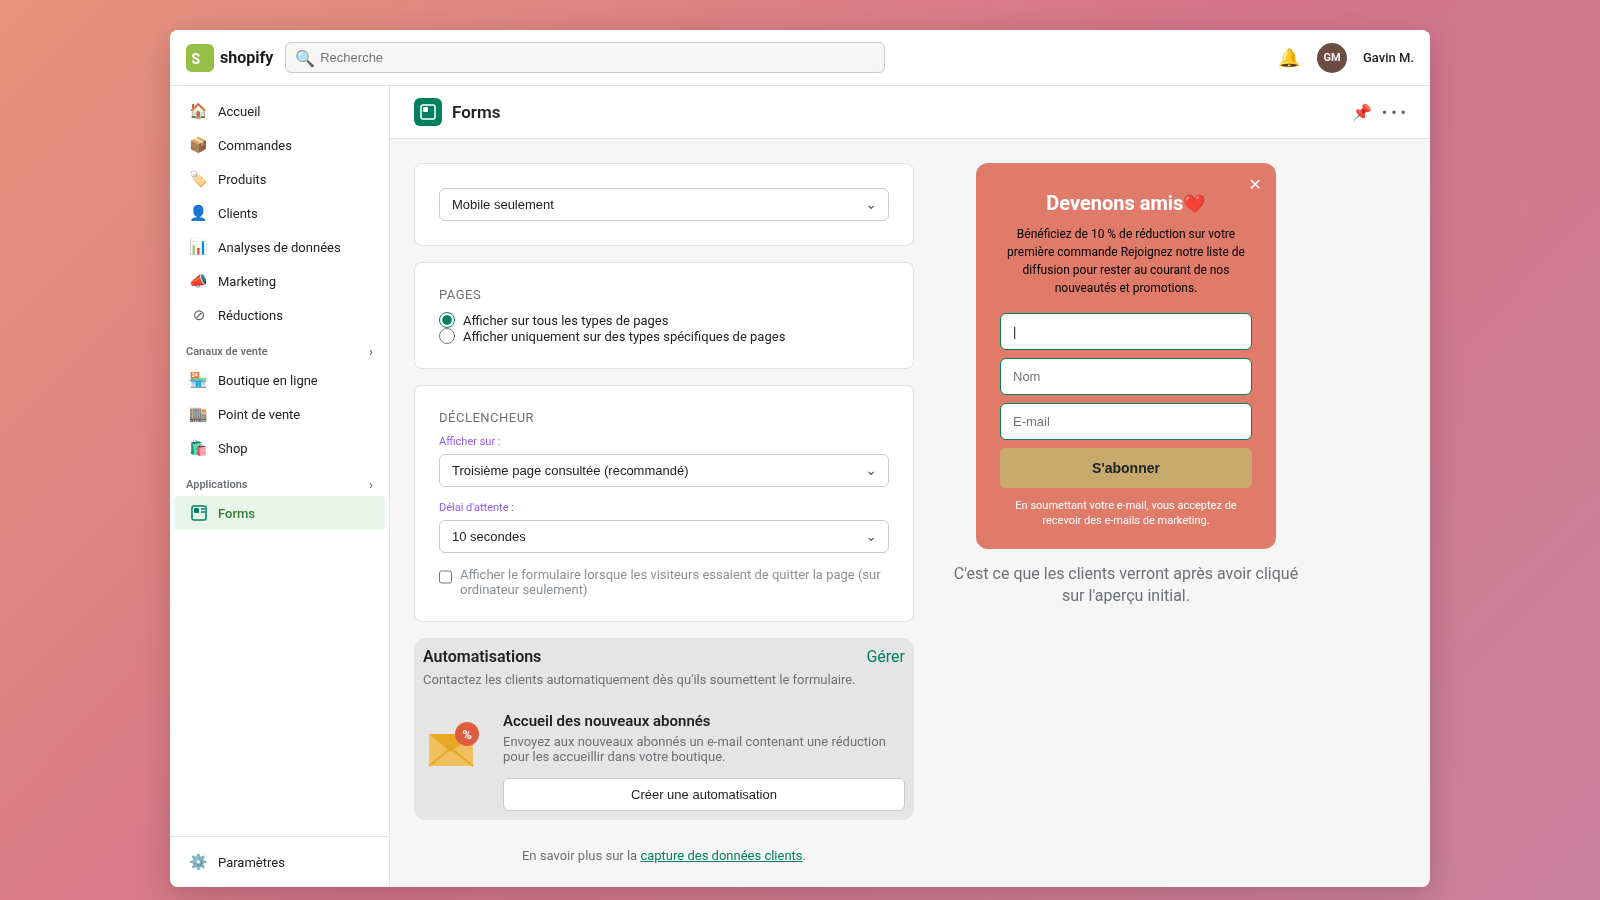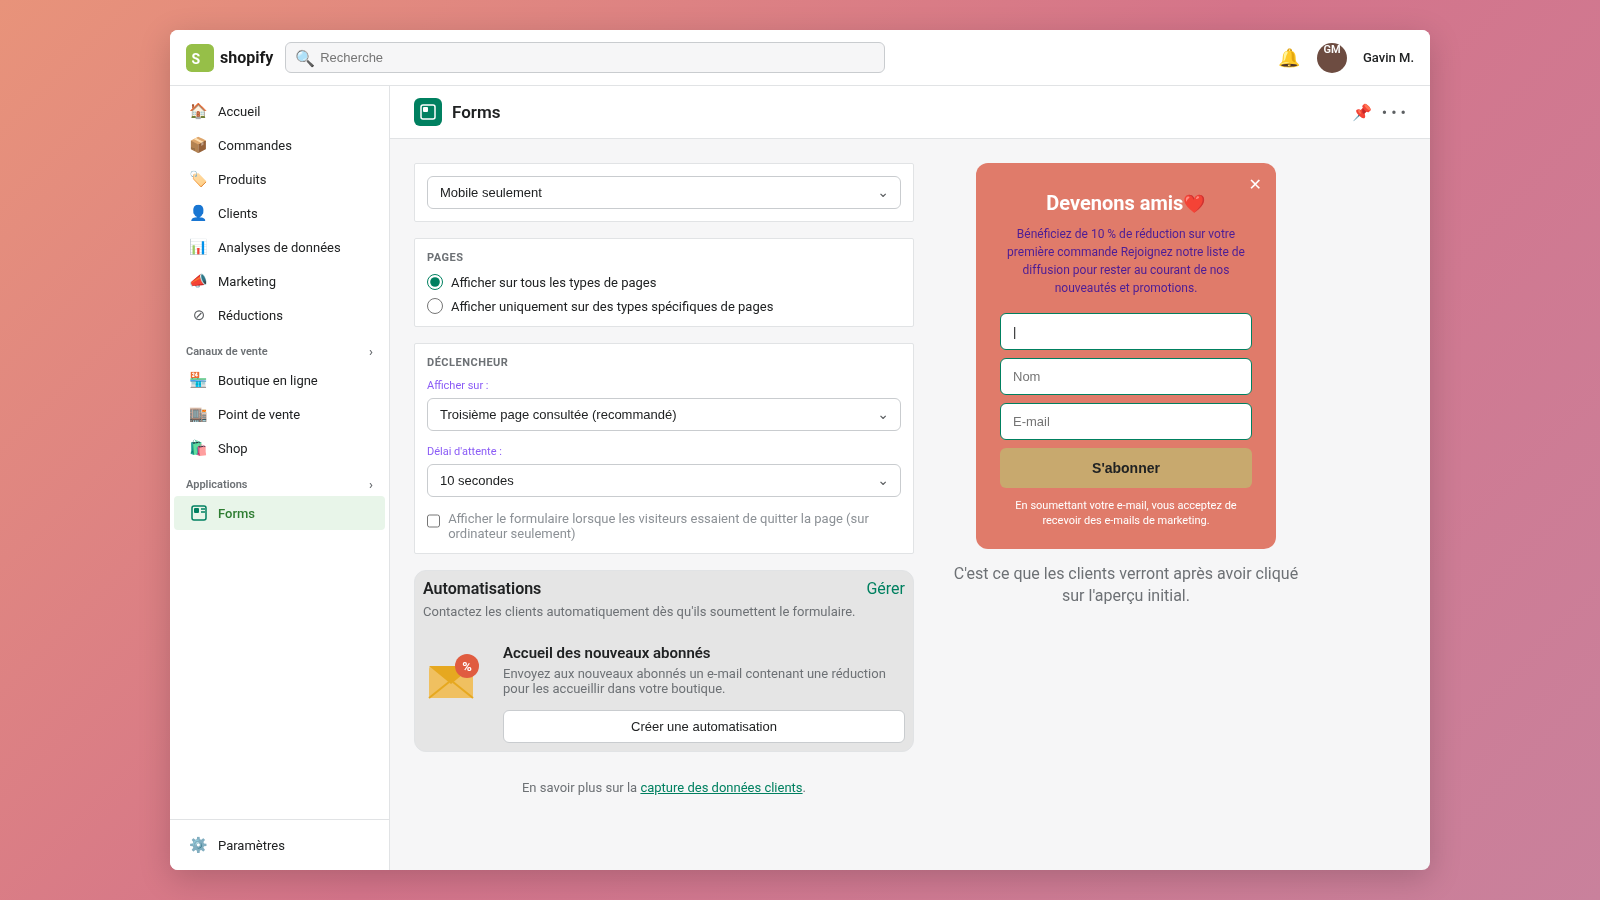--- a/index.html
+++ b/index.html
@@ -74,20 +74,21 @@
       gap: 16px;
     }
     .bell-icon { color: #5c5f62; font-size: 18px; cursor: pointer; }
     .avatar {
       width: 30px;
       height: 30px;
       border-radius: 50%;
       background: #6d4c41;
       color: #fff;
       display: flex;
+      align-items: center;
       justify-content: center;
       font-size: 11px;
       font-weight: 600;
     }
     .user-name { font-size: 13px; font-weight: 500; color: #202223; }
 
     
     .body {
       display: flex;
       flex: 1;
@@ -198,22 +199,22 @@
       margin-left: 32px;
       display: flex;
       flex-direction: column;
       align-items: center;
     }
 
     
     .card {
       background: #fff;
       border: 1px solid #e1e3e5;
-      border-radius: 2px;
-      padding: 12px;
+      border-radius: 8px;
+      padding: 24px;
     }
 
     
     .select-wrap {
       position: relative;
     }
     .select-wrap select {
       width: 100%;
       padding: 8px 32px 8px 12px;
       border: 1px solid #c9cccf;
@@ -230,28 +231,28 @@
       position: absolute;
       right: 12px;
       top: 50%;
       transform: translateY(-55%);
       color: #5c5f62;
       pointer-events: none;
       font-size: 14px;
     }
 
     .section-label {
-      font-size: 11px;
-      font-weight: 700;
+      font-size: 13px;
+      font-weight: 400;
       color: #6d7175;
       text-transform: uppercase;
       letter-spacing: 0.5px;
       margin-bottom: 10px;
     }
-    .radio-group { display: flex; flex-direction: column; gap: 8px; }
+    .radio-group { display: flex; flex-direction: column; }
     .radio-item { display: flex; align-items: center; gap: 8px; font-size: 13px; color: #202223; cursor: pointer; }
     .radio-item input[type="radio"] { accent-color: #008060; width: 16px; height: 16px; }
 
     .form-label { font-size: 11px; color: #8b5cf6; margin-bottom: 6px; display: block; }
 
     .checkbox-item {
       display: flex;
       align-items: flex-start;
       gap: 8px;
       font-size: 13px;
@@ -333,21 +334,21 @@
       display: flex;
       align-items: center;
       justify-content: center;
     }
     .preview-heart { color: #fff; font-size: 18px; }
     .preview-desc {
       font-size: 12px;
       text-align: center;
       line-height: 1.5;
       margin-bottom: 16px;
-      color: #4c1d95;
+      color: #000000;
     }
     .preview-input {
       width: 100%;
       padding: 10px 12px;
       border: 1.5px solid #008060;
       border-radius: 6px;
       font-size: 13px;
       margin-bottom: 8px;
       outline: none;
       background: #fff;

